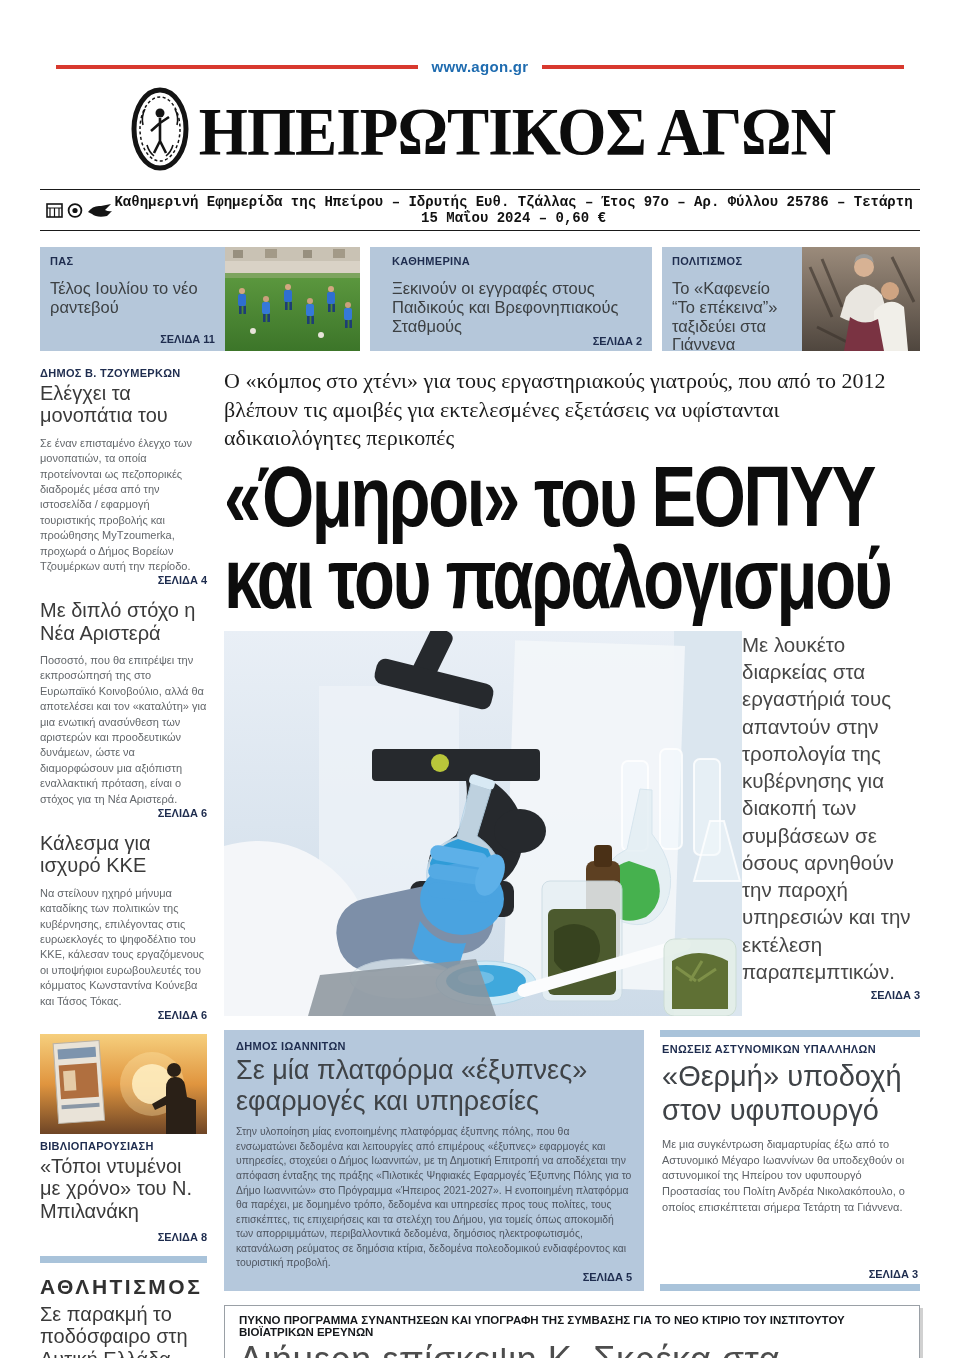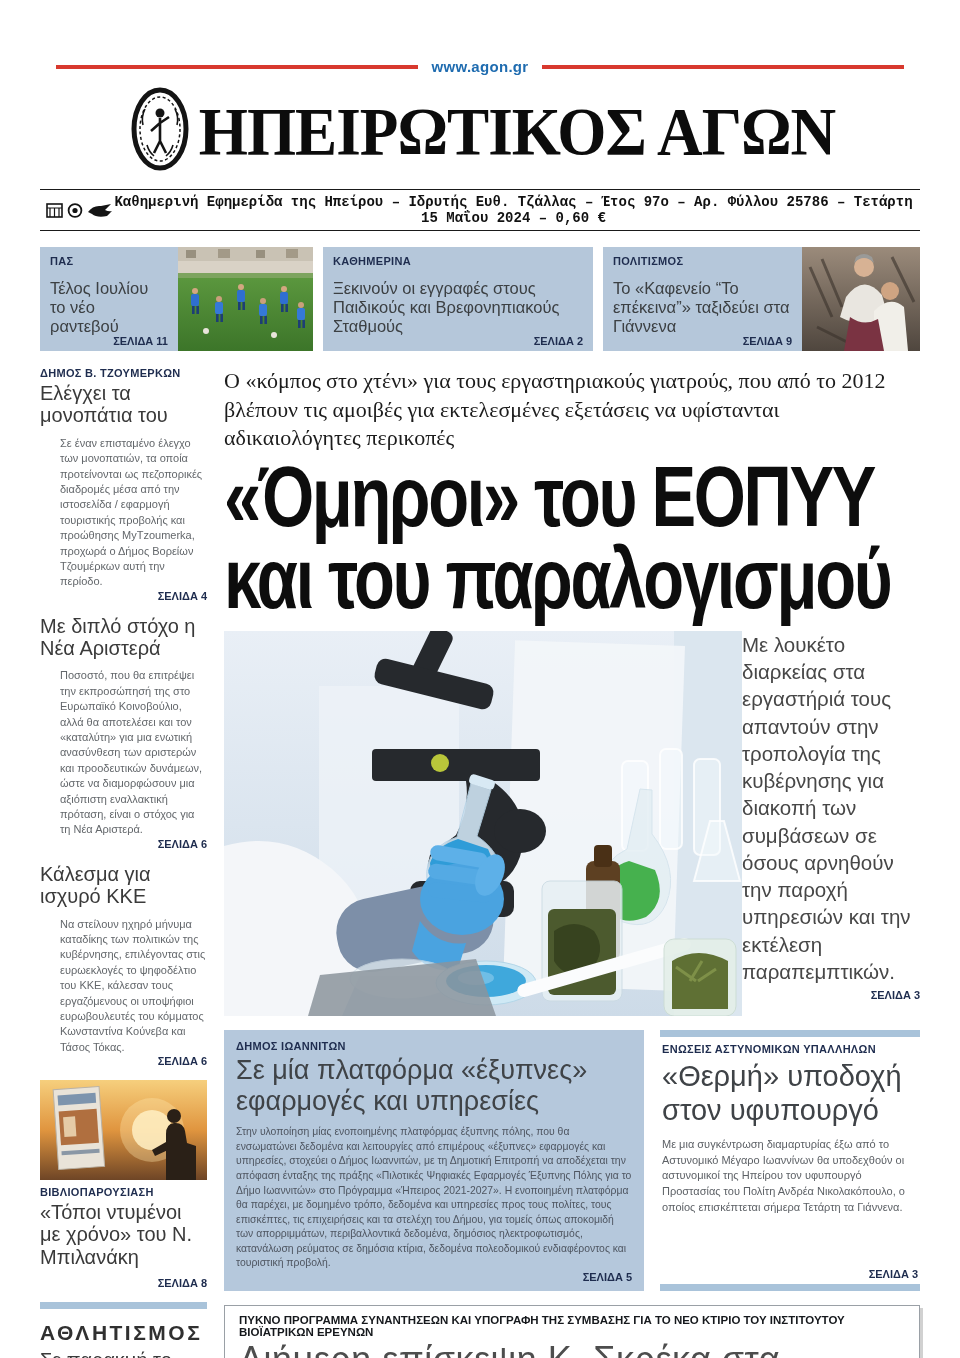--- a/index.html
+++ b/index.html
@@ -19,35 +19,35 @@
   
   .dateline{margin:10px 40px 0;border-top:1.5px solid #1a1a1a;border-bottom:1.5px solid #1a1a1a;
             padding:4px 6px;display:flex;align-items:center;}
   .dl-icons{display:flex;gap:4px;align-items:center;}
   .dl-text{flex:1;text-align:center;font-family:Liberation Mono, monospace;font-weight:bold;
            font-size:14px;color:#111;}
 
   
   .teasers{display:flex;gap:10px;margin:16px 40px 0;height:104px;}
   .teaser{background:#b5c7da;display:flex;overflow:hidden;}
-  .t1{width:273px;flex:none;} .t2{width:270px;flex:none;} .t3{flex:1;}
+  .t1{width:320px;flex:none;} .t2{width:270px;flex:none;padding-left:12px;} .t3{flex:1;}
   .t-text{padding:8px 10px 6px;flex:1;display:flex;flex-direction:column;}
   .kicker{font-size:11px;font-weight:bold;color:#1e2c4e;letter-spacing:.3px;}
   .t-title{font-size:16.5px;color:#3c4043;line-height:1.14;margin-top:12px;}
   .page-ref{font-size:11px;font-weight:bold;color:#1e2c4e;text-align:right;margin-top:auto;}
   .t-photo{flex:none;height:104px;} .t-photo svg{display:block;height:100%;}
 
   
   .content{display:flex;gap:17px;margin:16px 40px 0;}
   .sidebar{width:167px;flex:none;}
   .maincol{flex:1;min-width:0;}
 
   .sb-art{margin-bottom:13px;}
   .sb-h{font-size:20px;color:#3a3a3a;line-height:1.12;margin:3px 0 9px;font-weight:400;}
-  .sb-body{font-size:11px;color:#63676b;line-height:1.4;margin-left:20px;}
+  .sb-body{font-size:11px;color:#63676b;line-height:1.4;}
   .blue-bar{height:7px;background:#a9c3da;margin:10px 0 12px;}
   .sports-h{font-size:21px;font-weight:bold;color:#303030;letter-spacing:2.5px;margin:0 0 4px;}
   .book-photo svg{display:block;width:167px;height:100px;margin-bottom:6px;}
 
   
   .lead-in{font-family:"Liberation Serif",serif;font-size:22px;color:#1c1c1c;line-height:1.3;margin:0 0 4px;}
   .headline{margin:4px 0 10px;}
   .hl-line{display:block;font-weight:bold;font-size:72px;color:#0d0d0d;letter-spacing:-2.5px;
            line-height:82px;transform:scale(.93,1.18);transform-origin:0 60%;white-space:nowrap;}
   .photo-row{display:flex;}

